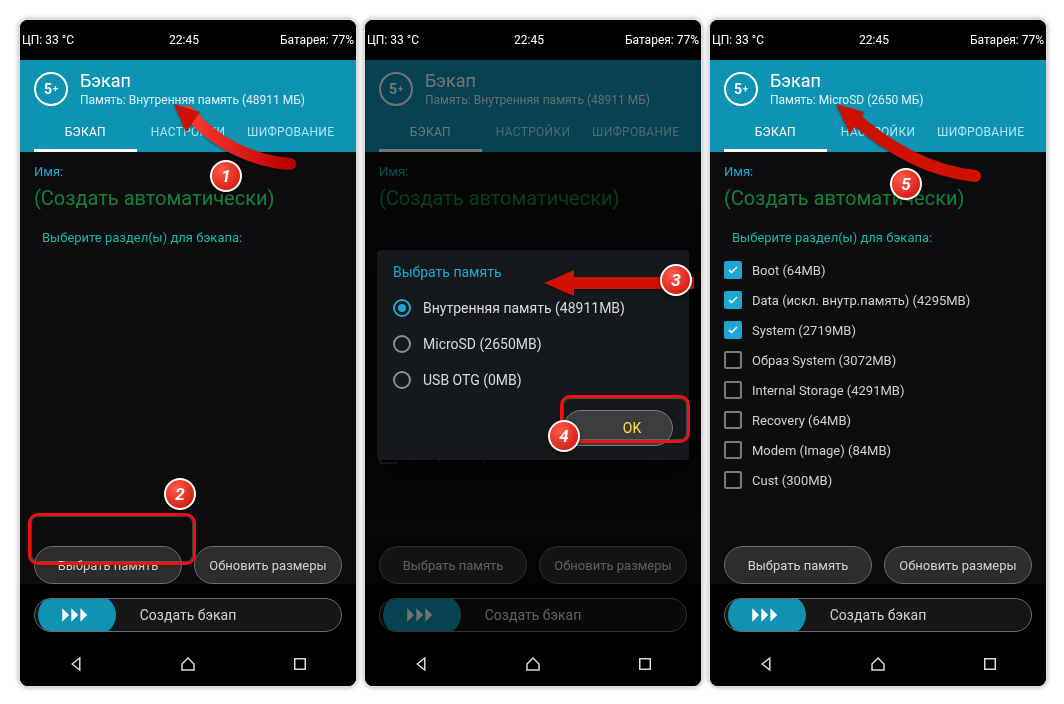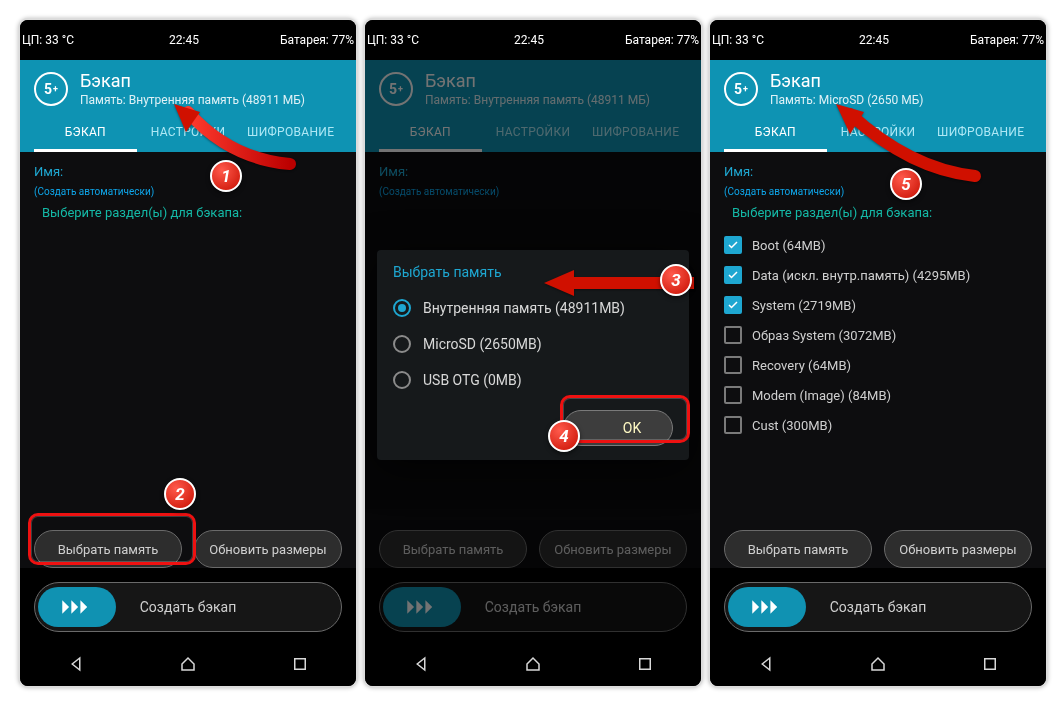--- a/index.html
+++ b/index.html
@@ -59,42 +59,42 @@
   .tab.active { color: #fff; border-bottom-color: #fff; }
 
   .content {
     flex: 1; background: #0d0d0f; color: #c4c4c4; padding: 12px 14px;
     font-size: 13px; position: relative; overflow: hidden;
   }
   .phone.p2 .header::after{
     content:""; position:absolute; top:24px; left:0; right:0; bottom:0; 
   }
   .label-blue { color: #1ea7d1; font-size: 13px; margin-bottom: 7px;}
-  .auto { color: #0ea5e9; font-size: 10px; margin-bottom: 8px;}
+  .auto { color: #15803d; font-size: 20px; margin-bottom: 20px;}
   .section { color: #14b8a6; margin: 8px 8px 10px; font-size: 13px;}
   .list { display: flex; flex-direction: column; }
   .item {
     display: flex; align-items: center; height: 30px; gap: 10px; color:#cfcfcf;
   }
   .chk {
     width: 18px; height: 18px; border: 2px solid #7a7a7a; border-radius: 2px;
     display: flex; align-items: center; justify-content: center; flex:0 0 18px;
   }
   .chk.checked { background: #1ea7d1; border-color:#1ea7d1; color:#fff; }
   .chk.checked svg{width:12px;height:12px;fill:#fff;}
   .bottom-buttons {
     display: flex; gap: 12px; padding: 10px 14px 0; background:#0d0d0f;
   }
   .pillbtn {
     flex:1; height: 38px; border: 1.5px solid #6a6a6a; border-radius: 22px;
     color: #cfcfcf; font-size: 13px; display:flex; align-items:center; justify-content:center;
     background: #2d2d2d;
   }
   .swiper {
-    margin: 14px; height: 50px; border: 1.5px solid #6a6a6a; border-radius: 26px;
+    margin: 14px; height: 34px; border: 1.5px solid #6a6a6a; border-radius: 26px;
     display:flex; align-items:center; position:relative; overflow:hidden;
     background:#161616;
   }
   .swiper .knob{
     width: 78px; height: 40px; background:#1092b2; border-radius:22px; margin:3px;
     display:flex; align-items:center; justify-content:center; gap:-3px;
   }
   .swiper .knob svg{width:34px;height:22px;fill:#fff;}
   .swiper .swlabel{ position:absolute; left:0; right:0; text-align:center; color:#cfcfcf; font-size:14px; pointer-events:none;}
   .navbar{
@@ -112,21 +112,21 @@
   .radio-row{ display:flex; align-items:center; height:36px; gap:12px; color:#d8d8d8; font-size:14px;}
   .radio{
     width:18px;height:18px;border:2px solid #8b8b8b;border-radius:50%;flex:0 0 18px;
     display:flex;align-items:center;justify-content:center;
   }
   .radio.selected{border-color:#1ea7d1;}
   .radio.selected::after{content:"";width:8px;height:8px;background:#1ea7d1;border-radius:50%;}
   .dialog .okrow{display:flex;justify-content:flex-end;margin-top:12px;}
   .okbtn{
     width:110px;height:36px;border:1.5px solid #7a7a7a;border-radius:20px;background:#3d3d3d;
-    color:#fef9c3;font-size:14px;display:flex;align-items:center;justify-content:center;padding-left:28px;
+    color:#fde047;font-size:14px;display:flex;align-items:center;justify-content:center;padding-left:28px;
   }
 
   
   .badge{
     position:absolute; width:32px;height:32px;border-radius:50%;
     background: radial-gradient(circle at 35% 30%, #ff5a4c, #c70e00);
     border:2px solid #fff; box-shadow:0 2px 4px rgba(0,0,0,.5);
     color:#fff; font-weight:bold; font-size:17px;
     display:flex;align-items:center;justify-content:center; z-index:50;
     font-style: italic;
@@ -329,20 +329,24 @@
             <div class="chk checked">
               <svg viewBox="0 0 24 24">
                 <path d="M4 12l5 5L20 6" fill="none" stroke="#fff" stroke-width="3"></path>
               </svg>
             </div>
             <span>System (2719MB)</span>
           </div>
       <div class="item">
             <div class="chk"></div>
             <span>Образ System (3072MB)</span>
+          </div>
+      <div class="item">
+            <div class="chk"></div>
+            <span>Internal Storage (4291MB)</span>
           </div>
       <div class="item">
             <div class="chk"></div>
             <span>Recovery (64MB)</span>
           </div>
       <div class="item">
             <div class="chk"></div>
             <span>Modem (Image) (84MB)</span>
           </div>
       <div class="item">

